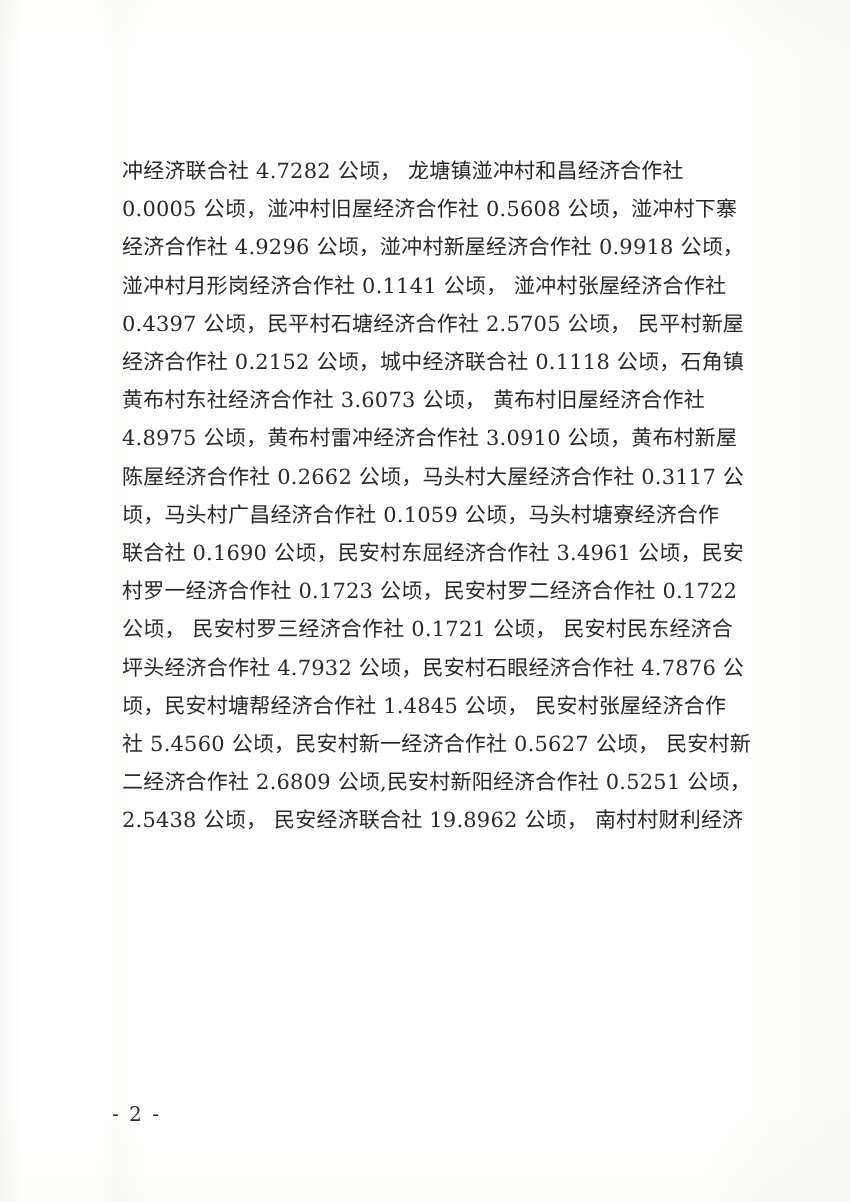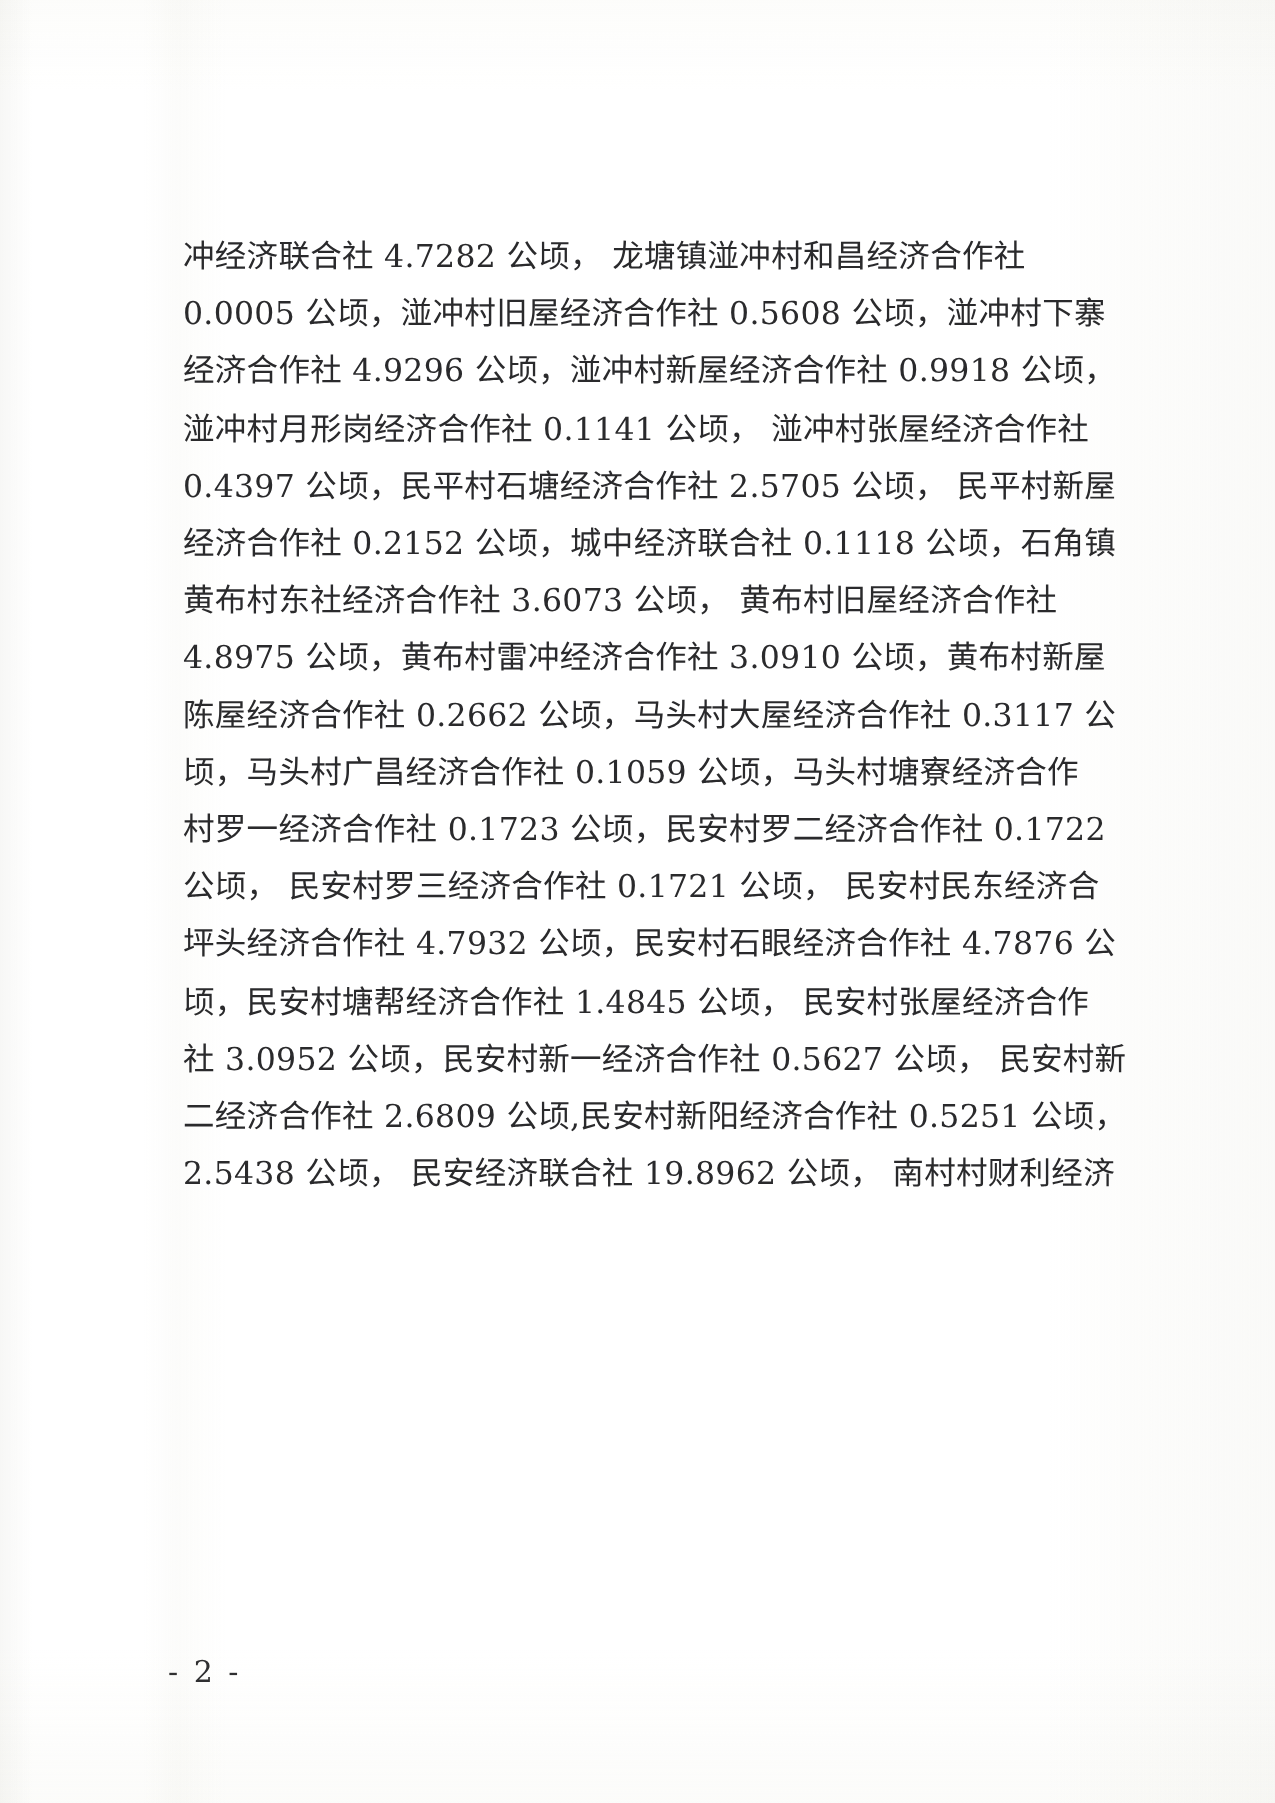--- a/index.html
+++ b/index.html
@@ -97,24 +97,25 @@
     <div class="doc-line justify">冲经济联合社 4.7282 公顷， 龙塘镇湴冲村和昌经济合作社</div>
     <div class="doc-line justify">0.0005 公顷，湴冲村旧屋经济合作社 0.5608 公顷，湴冲村下寨</div>
     <div class="doc-line justify">经济合作社 4.9296 公顷，湴冲村新屋经济合作社 0.9918 公顷，</div>
     <div class="doc-line justify">湴冲村月形岗经济合作社 0.1141 公顷， 湴冲村张屋经济合作社</div>
     <div class="doc-line justify">0.4397 公顷，民平村石塘经济合作社 2.5705 公顷， 民平村新屋</div>
     <div class="doc-line justify">经济合作社 0.2152 公顷，城中经济联合社 0.1118 公顷，石角镇</div>
     <div class="doc-line justify">黄布村东社经济合作社 3.6073 公顷， 黄布村旧屋经济合作社</div>
     <div class="doc-line justify">4.8975 公顷，黄布村雷冲经济合作社 3.0910 公顷，黄布村新屋</div>
     <div class="doc-line justify">陈屋经济合作社 0.2662 公顷，马头村大屋经济合作社 0.3117 公</div>
     <div class="doc-line justify">顷，马头村广昌经济合作社 0.1059 公顷，马头村塘寮经济合作</div>
+    <div class="doc-line justify">联合社 0.1690 公顷，民安村东屈经济合作社 3.4961 公顷，民安</div>
     <div class="doc-line justify">村罗一经济合作社 0.1723 公顷，民安村罗二经济合作社 0.1722</div>
     <div class="doc-line justify">公顷， 民安村罗三经济合作社 0.1721 公顷， 民安村民东经济合</div>
     <div class="doc-line justify">坪头经济合作社 4.7932 公顷，民安村石眼经济合作社 4.7876 公</div>
     <div class="doc-line justify">顷，民安村塘帮经济合作社 1.4845 公顷， 民安村张屋经济合作</div>
-    <div class="doc-line justify">社 3.0952 公顷，民安村新一经济合作社 0.5627 公顷， 民安村新</div>
+    <div class="doc-line justify">社 5.4560 公顷，民安村新一经济合作社 0.5627 公顷， 民安村新</div>
     <div class="doc-line justify">二经济合作社 2.6809 公顷,民安村新阳经济合作社 0.5251 公顷，</div>
     <div class="doc-line justify">2.5438 公顷， 民安经济联合社 19.8962 公顷， 南村村财利经济</div>
   </div>
 
   <div class="page-number">- 2 -</div>
 
 </div>
 
 </body></html>

